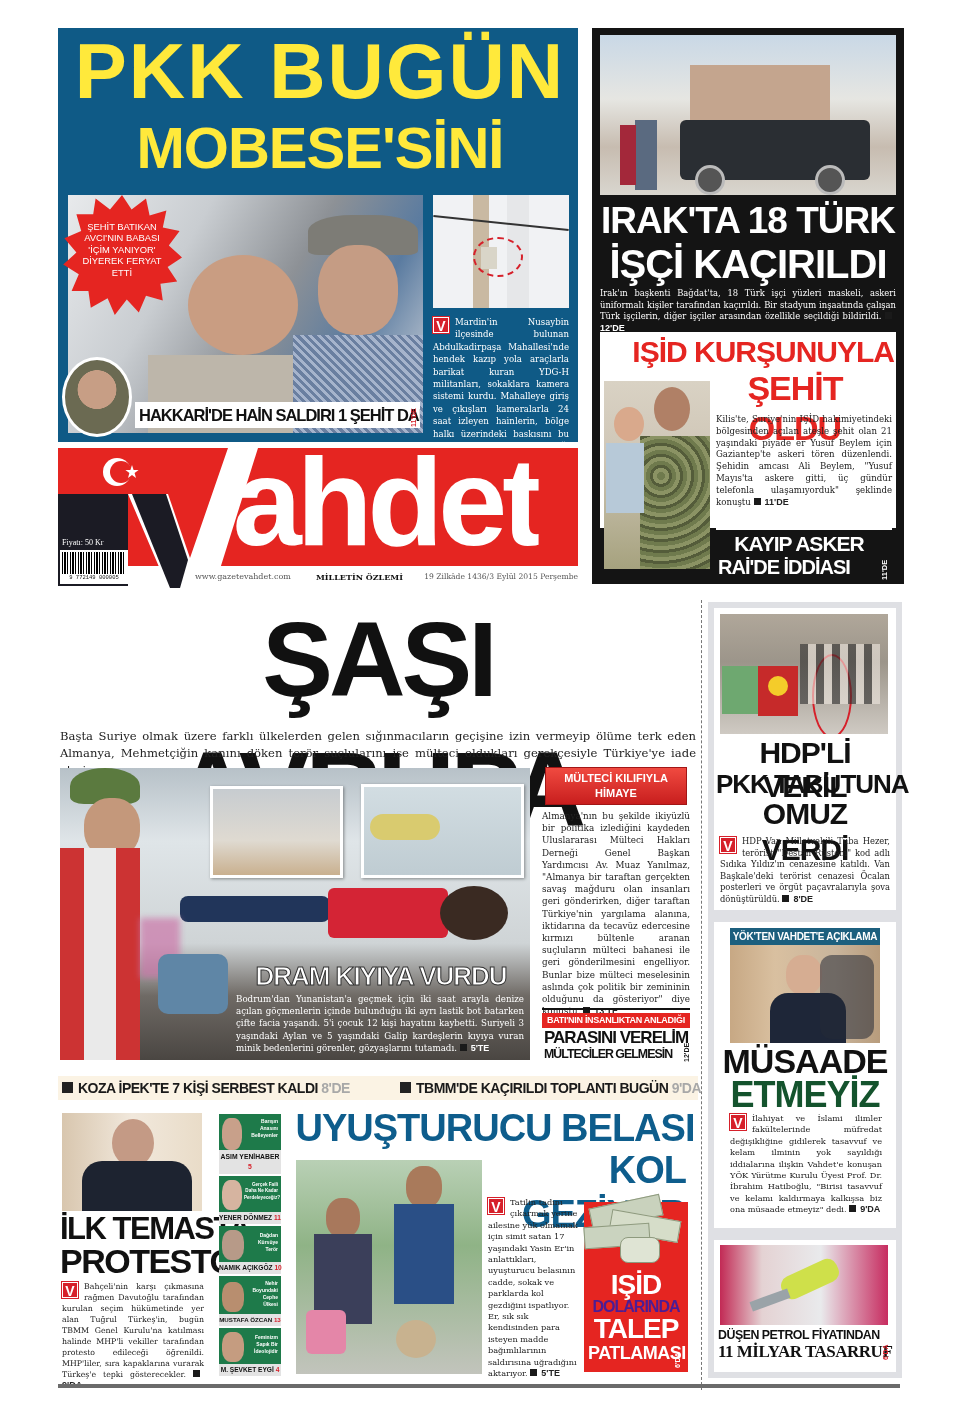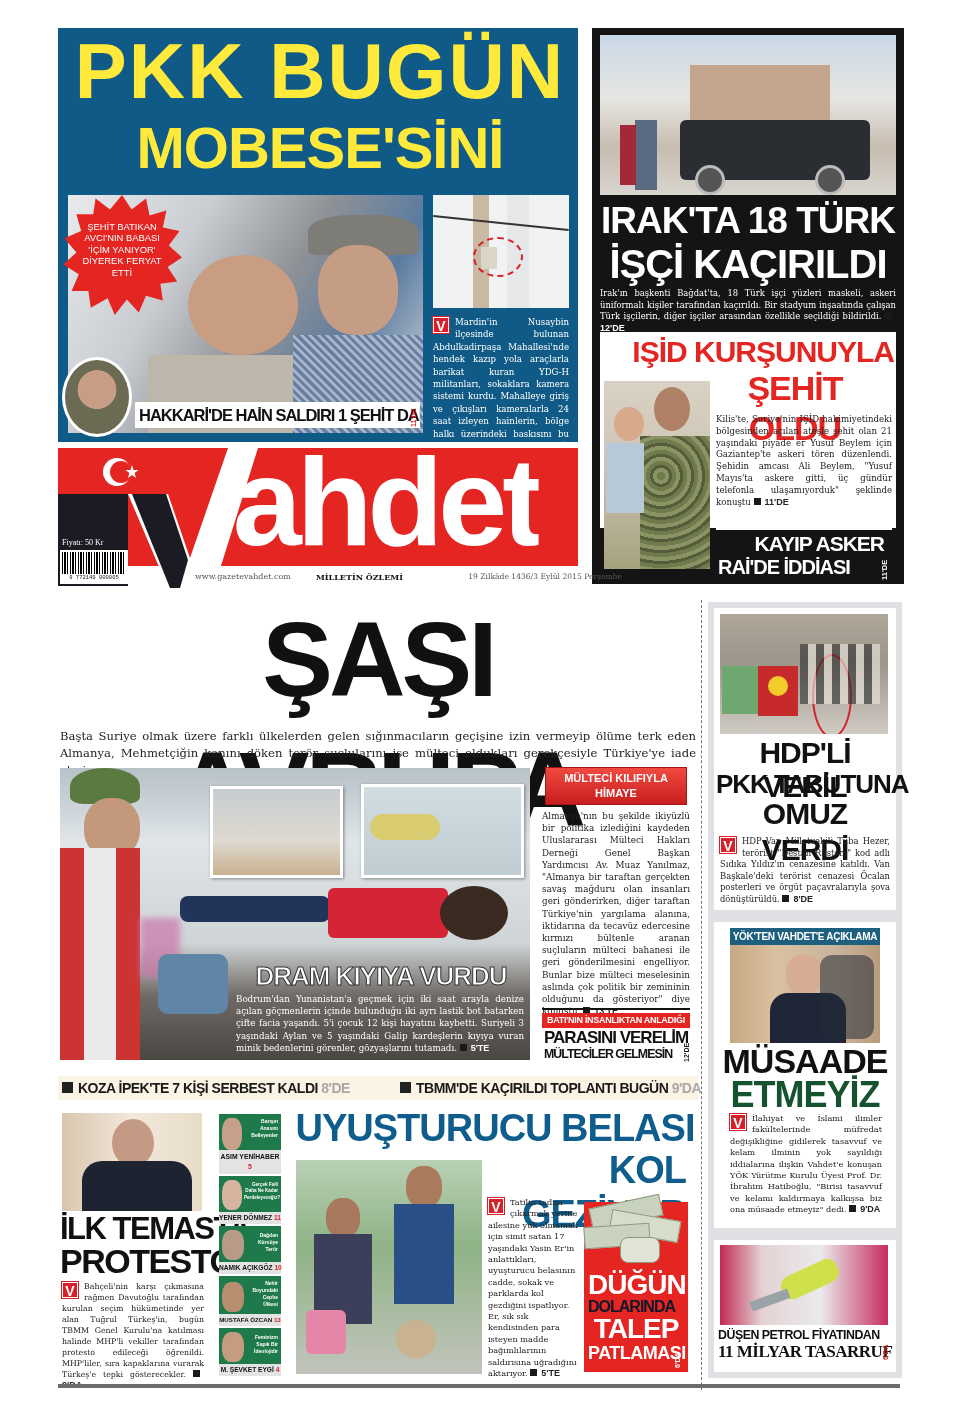--- a/index.html
+++ b/index.html
@@ -77,21 +77,21 @@
   <div class="abs" style="left:50px;top:6px;width:36px;height:44px;border-radius:50%;background:#b08066;"></div>
   <div class="abs" style="left:10px;top:26px;width:30px;height:34px;border-radius:50%;background:#d9a98c;"></div>
   <div class="abs" style="left:36px;top:55px;width:70px;height:133px;background:repeating-radial-gradient(circle at 30% 30%,#6f7a4d 0 4px,#8b9364 4px 8px,#545c3a 8px 11px);"></div>
   <div class="abs" style="left:2px;top:62px;width:38px;height:70px;background:#b7c9d8;"></div>
 </div>
 <div class="abs body-txt" style="left:716px;top:414px;width:176px;font-size:8.6px;line-height:11.8px;">
   <span>Kilis'te, Suriye'nin IŞİD hakimiyetindeki bölgesinden açılan ateşle şehit olan 21 yaşındaki piyade er Yusuf Beylem için Gaziantep'te askeri tören düzenlendi. Şehidin amcası Ali Beylem, "Yusuf Mayıs'ta askere gitti, üç gündür telefonla ulaşamıyorduk" şeklinde konuştu</span>
   <span class="ref">11'DE</span>
 </div>
 <div class="abs" style="left:716px;top:528px;width:176px;height:2px;background:#fff;"></div>
-<div class="abs cond" style="left:714px;top:532px;width:170px;text-align:right;color:#fff;font-size:21px;line-height:24px;">KAYIP ASKER</div>
+<div class="abs cond" style="left:714px;top:532px;width:170px;text-align:center;color:#fff;font-size:21px;line-height:24px;">KAYIP ASKER</div>
 <div class="abs cond" style="left:718px;top:555px;width:166px;text-align:left;color:#fff;font-size:20px;line-height:24px;">RAİ'DE İDDİASI</div>
 <div class="vert-ref" style="left:880px;top:540px;height:40px;font-size:7.5px;color:#fff;">11'DE</div>
 
 <div class="abs" style="left:58px;top:448px;width:520px;height:140px;"></div>
 <div class="abs" style="left:58px;top:448px;width:520px;height:118px;background:#e52521;"></div>
 <div class="abs" style="left:58px;top:494px;width:70px;height:92px;background:#1b1b24;"></div>
 
 <div class="abs" style="left:100px;top:452px;width:44px;height:40px;">
   <svg width="44" height="40" viewBox="0 0 44 40">
       <circle cx="17" cy="20" r="14" fill="#fff"></circle>
@@ -112,21 +112,21 @@
 <div class="abs" style="left:62px;top:528px;width:62px;color:#fff;font-family:Liberation Serif, serif;font-size:8px;line-height:10px;margin-top:10px;">
   <div>Fiyatı: 50 Kr</div>
   <div style="font-size:7px;">(KDV Dahil)</div>
 </div>
 <div class="abs" style="left:60px;top:550px;width:68px;height:34px;background:#fff;padding:2px;">
   <div style="height:22px;background:repeating-linear-gradient(90deg,#000 0 1px,#fff 1px 2px,#000 2px 4px,#fff 4px 5px,#000 5px 6px,#fff 6px 8px);"></div>
   <div style="font-family:'Liberation Mono',monospace;font-size:5.5px;line-height:8px;text-align:center;">9 772149 000005</div>
 </div>
 <div class="abs" style="left:195px;top:572px;font-family:'DejaVu Serif',serif;font-size:8px;color:#555;">www.gazetevahdet.com</div>
 <div class="abs" style="left:316px;top:572px;font-family:'DejaVu Serif',serif;font-size:8px;font-weight:bold;color:#111;">MİLLETİN ÖZLEMİ</div>
-<div class="abs" style="left:424px;top:572px;width:154px;text-align:right;font-family:'DejaVu Serif',serif;font-size:7.6px;color:#555;white-space:nowrap;margin-left:44px;">19 Zilkâde 1436/3 Eylül 2015 Perşembe</div>
+<div class="abs" style="left:424px;top:572px;width:154px;text-align:right;font-family:'DejaVu Serif',serif;font-size:7.6px;color:#555;white-space:nowrap;">19 Zilkâde 1436/3 Eylül 2015 Perşembe</div>
 
 <div class="abs" style="left:701px;top:600px;width:0;height:790px;border-left:1px dashed #777;"></div>
 
 <div class="abs cond" style="left:60px;top:594px;width:636px;text-align:center;color:#111;font-size:106px;line-height:130px;letter-spacing:-4px;">ŞAŞI AVRUPA</div>
 <div class="abs serif" style="left:60px;top:728px;width:636px;font-size:11.6px;line-height:17px;text-align:justify;color:#222;">Başta Suriye olmak üzere farklı ülkelerden gelen sığınmacıların geçişine izin vermeyip ölüme terk eden Almanya, Mehmetçiğin kanını döken terör suçlularını ise mülteci oldukları gerekçesiyle Türkiye'ye iade etmiyor.</div>
 
 <div class="photo" style="left:60px;top:768px;width:470px;height:292px;background:linear-gradient(180deg,#b7c1c8 0%,#dfe5e8 25%,#cfd4d6 60%,#6f6a65 78%,#4a4642 100%);">
   <div class="abs" style="left:10px;top:0;width:70px;height:36px;border-radius:50% 50% 20% 20%;background:#5b7a3f;"></div>
   <div class="abs" style="left:24px;top:30px;width:56px;height:60px;border-radius:45%;background:#c4987b;"></div>
   <div class="abs" style="left:0;top:80px;width:80px;height:212px;background:linear-gradient(90deg,#c33 0 30%,#eaeaea 30% 70%,#c33 70%);"></div>
@@ -235,22 +235,22 @@
   <span class="ref">5'TE</span>
 </div>
 
 <div class="abs" style="left:584px;top:1202px;width:104px;height:170px;background:#e52521;"></div>
 <div class="abs" style="left:580px;top:1195px;width:112px;height:70px;">
   <div class="abs" style="left:10px;top:6px;width:72px;height:22px;background:#c9d2bd;transform:rotate(-12deg);border:1px solid #8e9a7e;"></div>
   <div class="abs" style="left:30px;top:20px;width:70px;height:22px;background:#d6ddc9;transform:rotate(10deg);border:1px solid #8e9a7e;"></div>
   <div class="abs" style="left:4px;top:30px;width:66px;height:22px;background:#cad3bf;transform:rotate(-4deg);border:1px solid #8e9a7e;"></div>
   <div class="abs" style="left:40px;top:42px;width:40px;height:26px;background:#dfe4d4;border-radius:8px;border:1px solid #8e9a7e;"></div>
 </div>
-<div class="abs cond" style="left:588px;top:1270px;width:96px;text-align:center;color:#fff;font-size:28px;line-height:30px;">DÜĞÜN</div>
-<div class="abs cond" style="left:588px;top:1298px;width:96px;text-align:left;color:#0f172a;font-size:16px;line-height:18px;">DOLARINDA</div>
+<div class="abs cond" style="left:588px;top:1270px;width:96px;text-align:center;color:#fff;font-size:28px;line-height:30px;">IŞİD</div>
+<div class="abs cond" style="left:588px;top:1298px;width:96px;text-align:center;color:#4c1d95;font-size:16px;line-height:18px;">DOLARINDA</div>
 <div class="abs cond" style="left:588px;top:1314px;width:96px;text-align:center;color:#fff;font-size:28px;line-height:30px;">TALEP</div>
 <div class="abs cond" style="left:588px;top:1344px;width:86px;text-align:center;color:#fff;font-size:18px;line-height:18px;letter-spacing:-0.5px;">PATLAMASI</div>
 <div class="vert-ref" style="left:674px;top:1342px;height:26px;font-size:7px;color:#fff;">6'DA</div>
 
 <div class="abs" style="left:58px;top:1384px;width:842px;height:4px;background:#6b6b6b;"></div>
 
 <div class="abs" style="left:708px;top:602px;width:194px;height:776px;background:#dfe0e4;"></div>
 
 <div class="abs" style="left:714px;top:608px;width:182px;height:302px;background:#fff;"></div>
 <div class="photo" style="left:720px;top:614px;width:168px;height:120px;background:linear-gradient(180deg,#b0a79a 0%,#9c958a 40%,#cfcac3 100%);">

